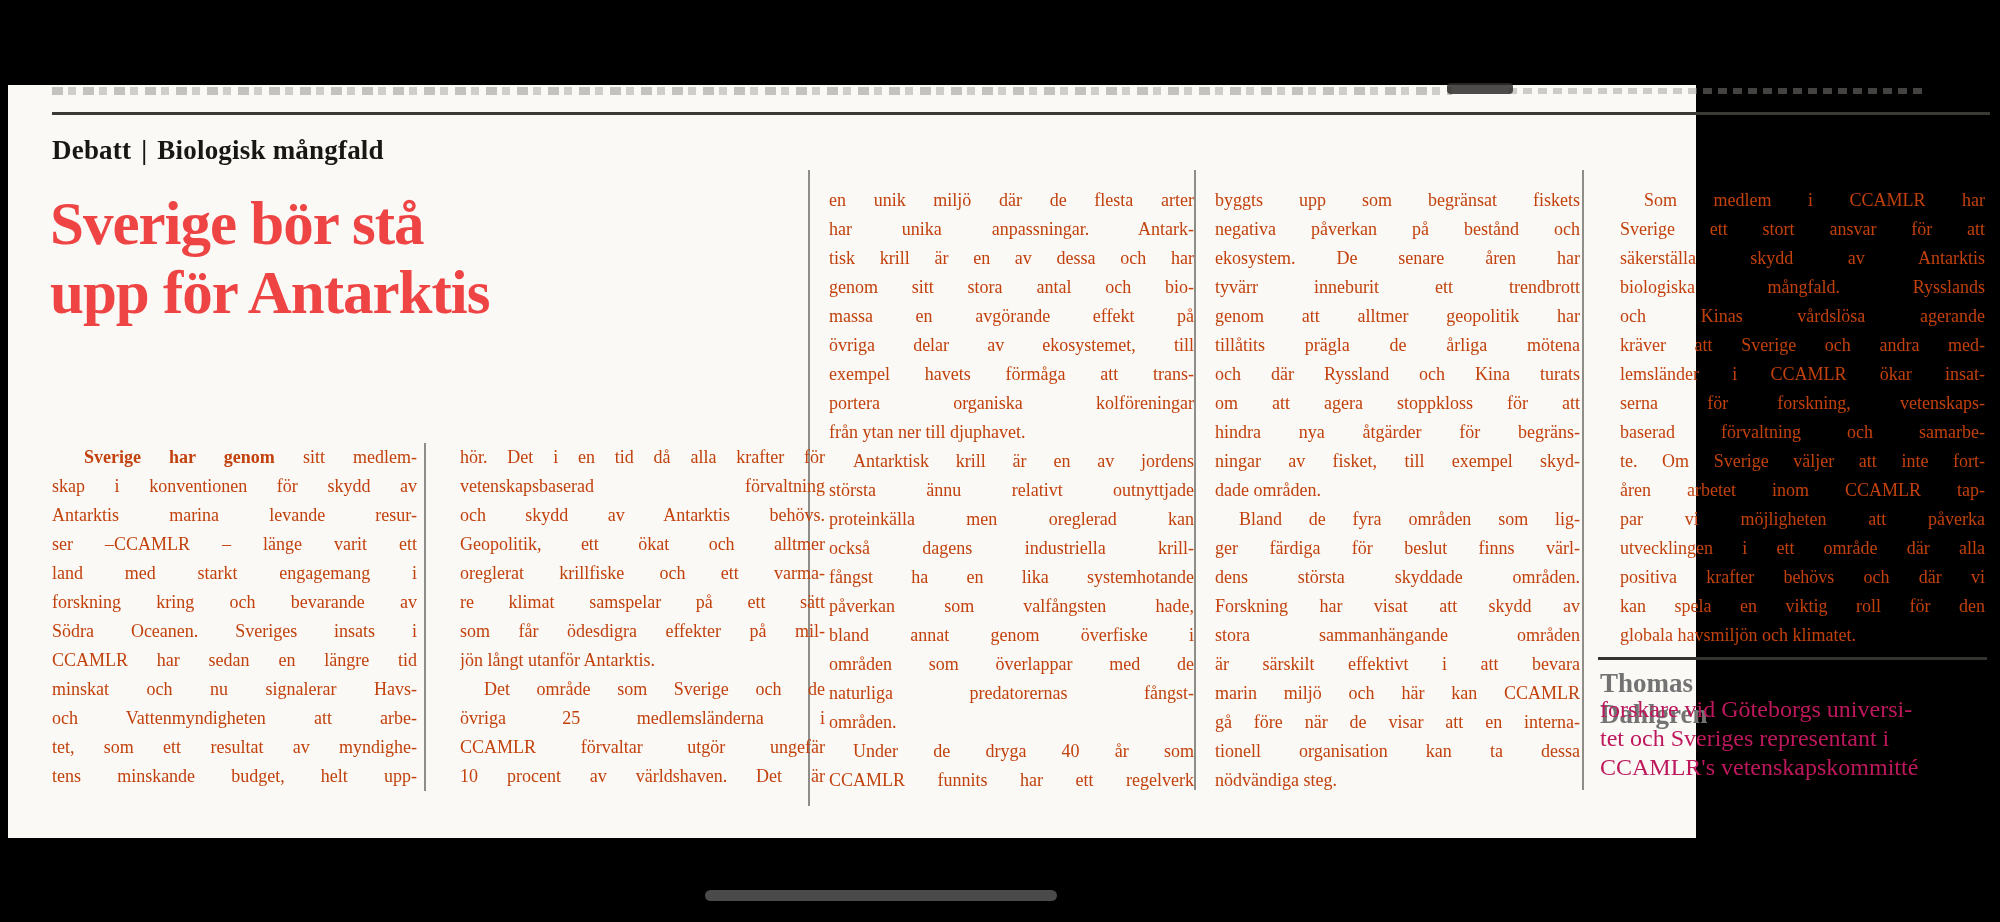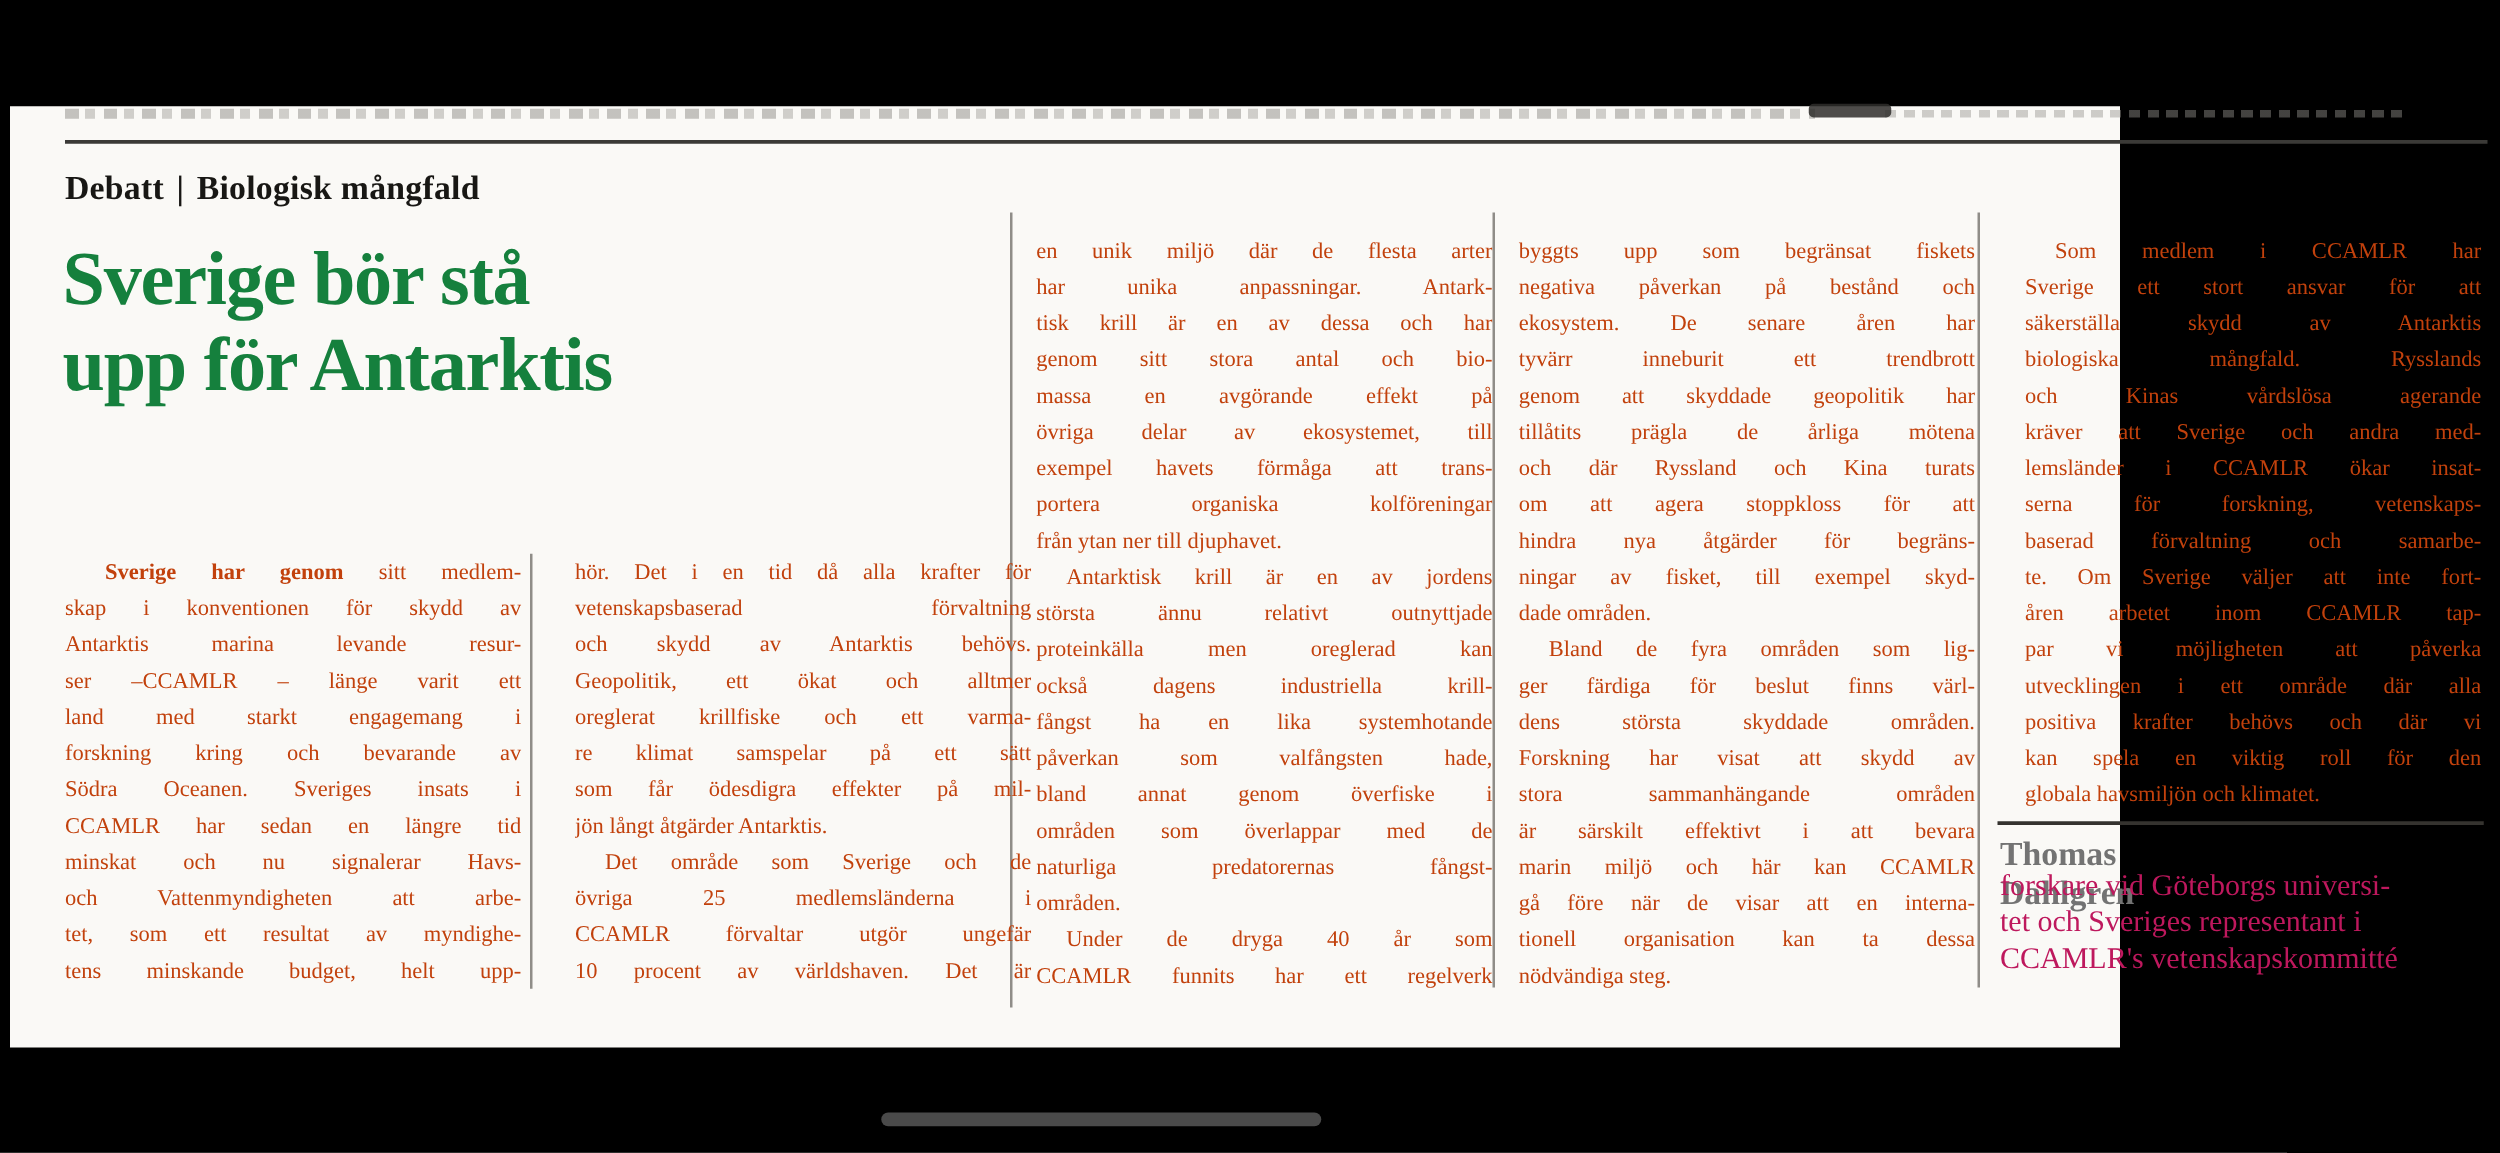--- a/index.html
+++ b/index.html
@@ -9,21 +9,21 @@
   
   .cutoff-strip{position:absolute;left:44px;top:2px;width:1400px;height:8px;opacity:.5;
     background:repeating-linear-gradient(90deg,#8d8b86 0 11px,transparent 11px 16px,#a5a39e 16px 24px,transparent 24px 31px);}
   .cutoff-strip2{position:absolute;left:1500px;top:3px;width:420px;height:6px;opacity:.45;
     background:repeating-linear-gradient(90deg,#96948f 0 9px,transparent 9px 15px);}
   .cutoff-smudge{position:absolute;left:1439px;top:-2px;width:66px;height:11px;background:#2f2e2c;border-radius:4px;opacity:.85;}
   .toprule{position:absolute;left:44px;top:27px;width:1938px;height:3px;background:#3b3a37;}
   .kicker{position:absolute;left:44px;top:50px;font-size:27px;font-weight:bold;color:#181714;letter-spacing:.2px;}
   .kicker .sep{padding:0 10px;font-weight:bold;}
   .headline{position:absolute;left:42px;top:104px;font-size:61px;line-height:69px;font-weight:bold;
-            color:#15803d;letter-spacing:-1px;}
+            color:#ef4444;letter-spacing:-1px;}
   .col{position:absolute;width:365px;color:#c2410c;font-size:18px;}
   .line{height:29px;line-height:29px;overflow:hidden;text-align:justify;text-align-last:justify;}
   .line.end{text-align-last:left;}
   .line.ind{text-indent:24px;}
   .line b{font-weight:bold;margin-left:32px;}
   #col1{left:44px;top:358px;}
   #col2{left:435px;top:358px;margin-left:17px;}
   #col3{left:821px;top:101px;}
   #col4{left:1207px;top:101px;}
   #col5{left:1592px;top:101px;margin-left:20px;}
@@ -77,21 +77,21 @@
         <div class="line">tens minskande budget, helt upp-</div>
       </div>
     <div class="col" id="col2">
         <div class="line">hör. Det i en tid då alla krafter för</div>
         <div class="line">vetenskapsbaserad förvaltning</div>
         <div class="line">och skydd av Antarktis behövs.</div>
         <div class="line">Geopolitik, ett ökat och alltmer</div>
         <div class="line">oreglerat krillfiske och ett varma-</div>
         <div class="line">re klimat samspelar på ett sätt</div>
         <div class="line">som får ödesdigra effekter på mil-</div>
-        <div class="line end">jön långt åtgärder Antarktis.</div>
+        <div class="line end">jön långt utanför Antarktis.</div>
         <div class="line ind">Det område som Sverige och de</div>
         <div class="line">övriga 25 medlemsländerna i</div>
         <div class="line">CCAMLR förvaltar utgör ungefär</div>
         <div class="line">10 procent av världshaven. Det är</div>
       </div>
     <div class="col" id="col3">
         <div class="line">en unik miljö där de flesta arter</div>
         <div class="line">har unika anpassningar. Antark-</div>
         <div class="line">tisk krill är en av dessa och har</div>
         <div class="line">genom sitt stora antal och bio-</div>
@@ -111,21 +111,21 @@
         <div class="line">naturliga predatorernas fångst-</div>
         <div class="line end">områden.</div>
         <div class="line ind">Under de dryga 40 år som</div>
         <div class="line">CCAMLR funnits har ett regelverk</div>
       </div>
     <div class="col" id="col4">
         <div class="line">byggts upp som begränsat fiskets</div>
         <div class="line">negativa påverkan på bestånd och</div>
         <div class="line">ekosystem. De senare åren har</div>
         <div class="line">tyvärr inneburit ett trendbrott</div>
-        <div class="line">genom att skyddade geopolitik har</div>
+        <div class="line">genom att alltmer geopolitik har</div>
         <div class="line">tillåtits prägla de årliga mötena</div>
         <div class="line">och där Ryssland och Kina turats</div>
         <div class="line">om att agera stoppkloss för att</div>
         <div class="line">hindra nya åtgärder för begräns-</div>
         <div class="line">ningar av fisket, till exempel skyd-</div>
         <div class="line end">dade områden.</div>
         <div class="line ind">Bland de fyra områden som lig-</div>
         <div class="line">ger färdiga för beslut finns värl-</div>
         <div class="line">dens största skyddade områden.</div>
         <div class="line">Forskning har visat att skydd av</div>

